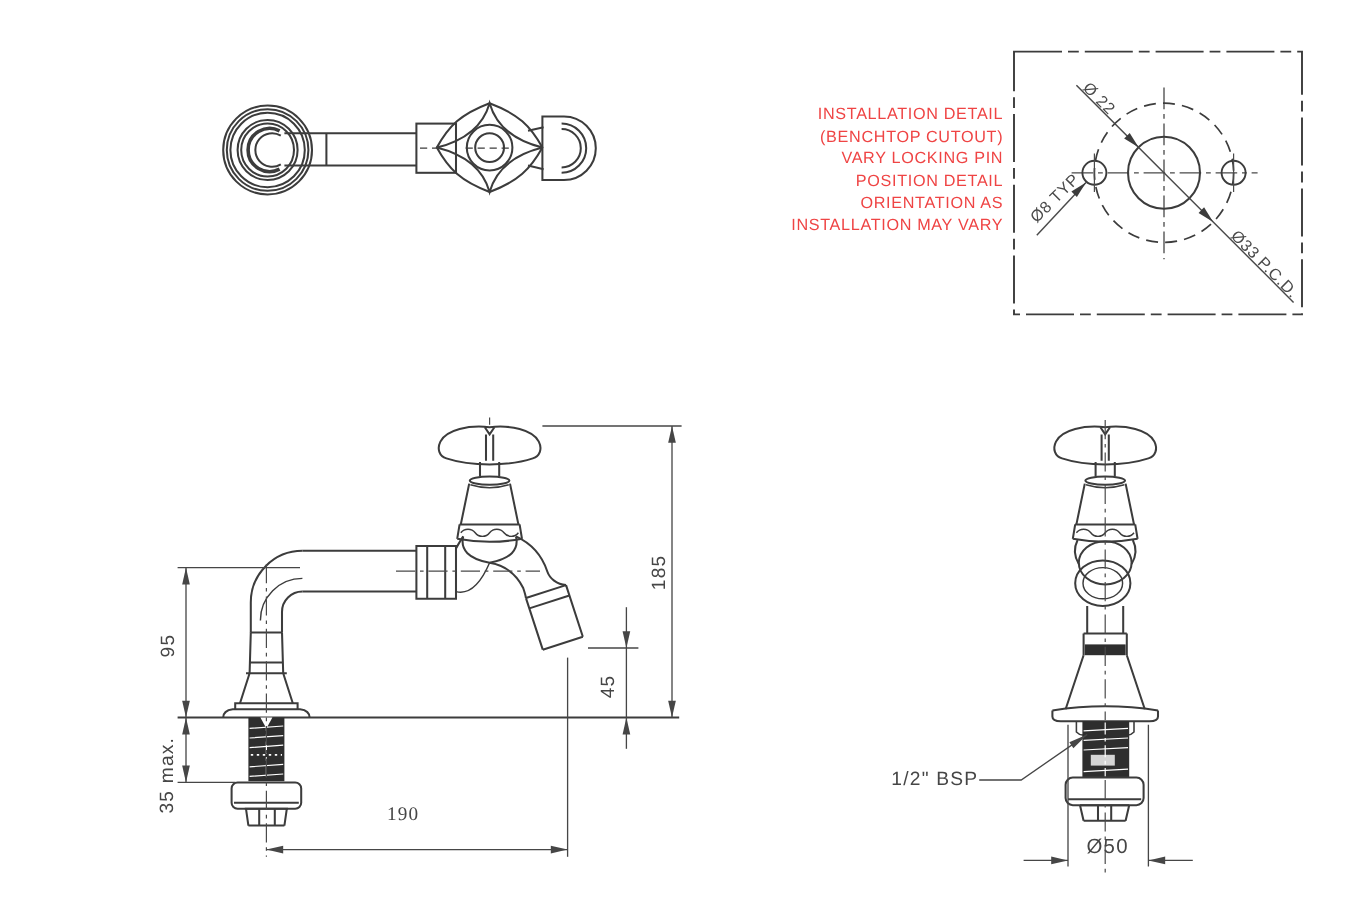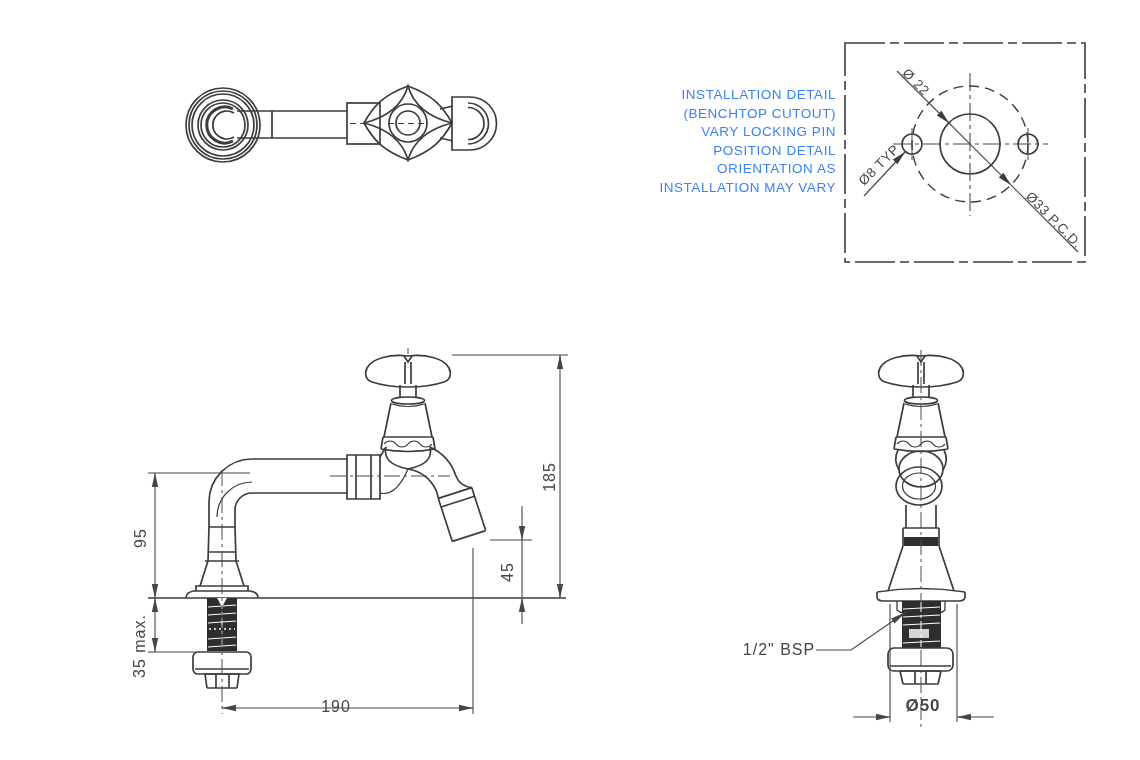--- a/index.html
+++ b/index.html
@@ -5,23 +5,23 @@
   html,body{margin:0;padding:0;background:#fff;}
   #sheet{position:relative;width:1140px;height:760px;background:#fff;overflow:hidden;
          font-family:"Liberation Sans",sans-serif;}
   #linework{position:absolute;left:0;top:0;}
   .lbl{position:absolute;color:#4a4a4a;white-space:nowrap;}
   .dim{font-size:16px;letter-spacing:1px;color:#464646;transform:translate(-50%,-50%);}
   .dim.rot90{transform:translate(-50%,-50%) rotate(-90deg);}
   .small{font-size:13.5px;letter-spacing:0.6px;transform:translate(-50%,-50%);}
   .small.rot45{transform:translate(-50%,-50%) rotate(45deg);}
   .small.rotm45{transform:translate(-50%,-50%) rotate(-45deg);}
-  .note{position:absolute;right:304px;top:86px;text-align:right;color:#3b82f6;
+  .note{position:absolute;right:304px;top:86px;text-align:right;color:#ef4444;
         font-size:13.5px;line-height:18.6px;letter-spacing:0.55px;}
-  .big{font-size:17px;font-weight:bold;}
+  .big{font-size:17px;}
 </style>
 </head>
 <body>
 
 <div id="sheet">
 
 <svg id="linework" width="1140" height="760" viewBox="0 0 1140 760">
 
   <g stroke="#3c3c3c" fill="none" stroke-width="1.7">
     <g>
@@ -209,19 +209,19 @@
     <div>ORIENTATION AS</div>
     <div>INSTALLATION MAY VARY</div>
   </div>
 
   <div class="lbl small rot45" style="left:916px;top:82px;">Ø 22</div>
   <div class="lbl small rotm45" style="left:879px;top:165px;">Ø8 TYP</div>
   <div class="lbl small rot45" style="left:1054px;top:220px;">Ø33 P.C.D.</div>
 
   <div class="lbl dim rot90" style="left:141px;top:538px;">95</div>
   <div class="lbl dim rot90" style="left:140px;top:646px;">35 max.</div>
-  <div class="lbl dim" style="left:336px;top:707px;">190</div>
+  <div class="lbl dim" style="left:336px;top:679px;font-family:Liberation Serif, serif;">190</div>
   <div class="lbl dim rot90" style="left:508px;top:572px;">45</div>
   <div class="lbl dim rot90" style="left:550px;top:477px;">185</div>
 
   <div class="lbl dim" style="left:779px;top:650px;">1/2" BSP</div>
   <div class="lbl dim big" style="left:923px;top:706px;">Ø50</div>
 </div>
 
 </body></html>

